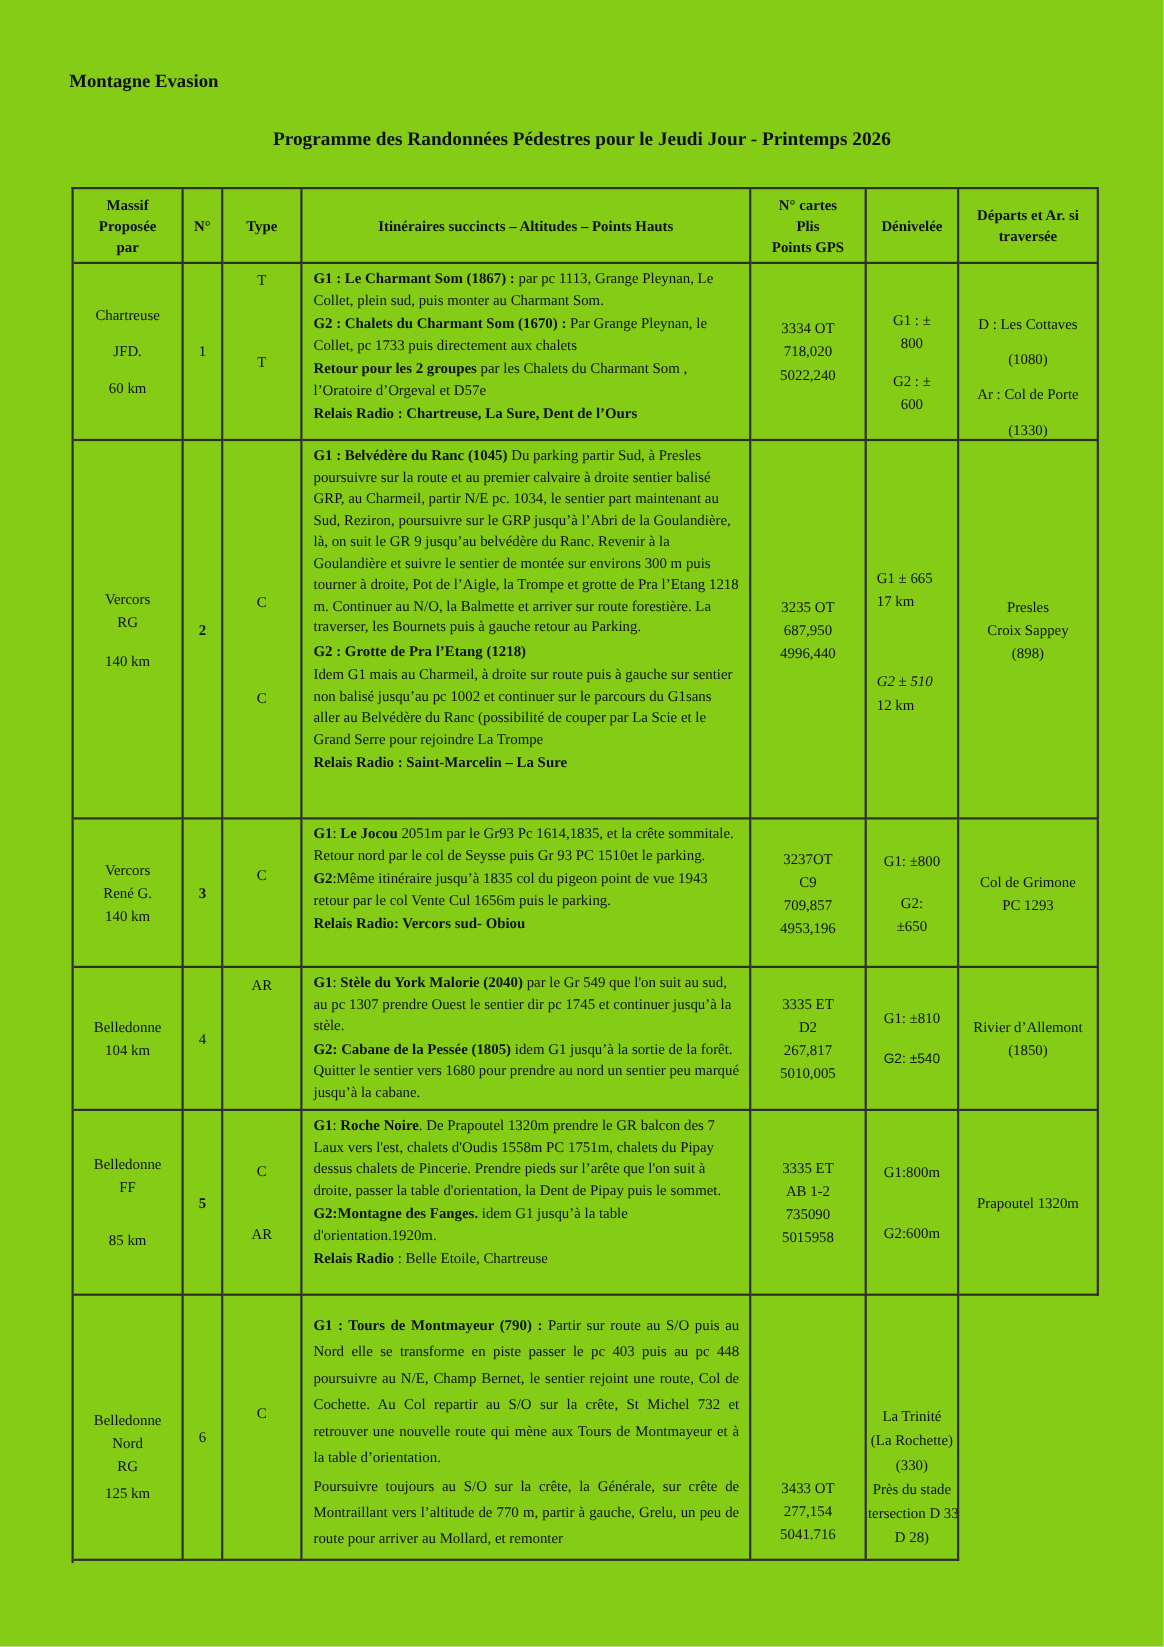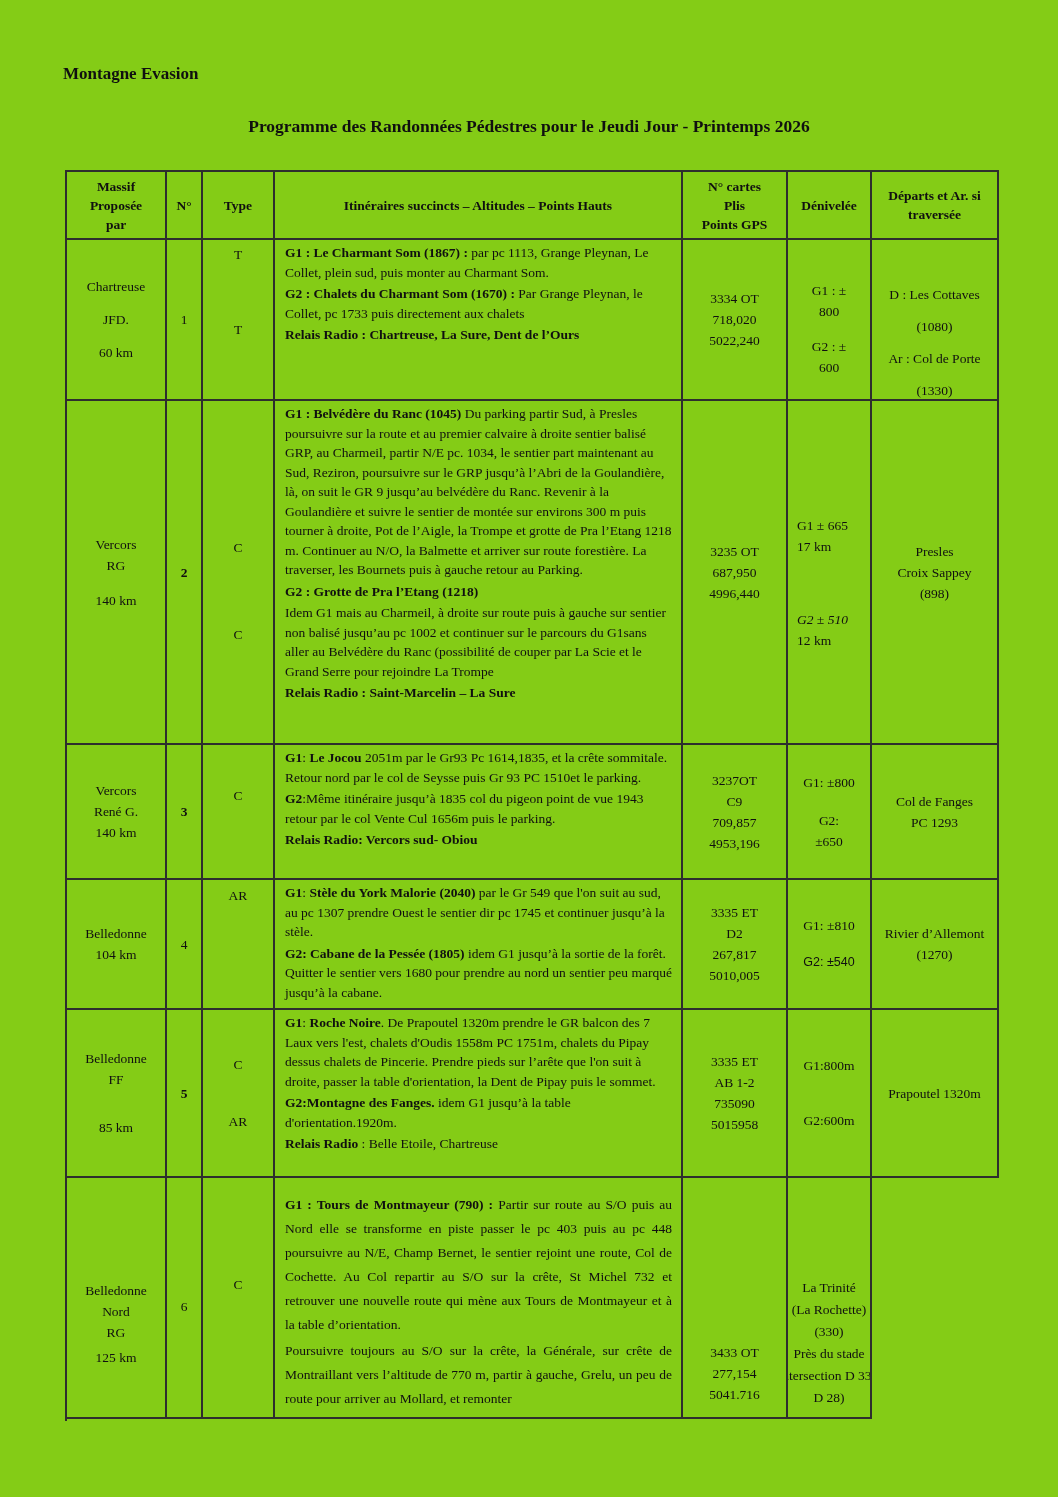--- a/index.html
+++ b/index.html
@@ -68,20 +68,21 @@
       <div class="cell v-c">
         <div class="line">1</div>
       </div>
       <div class="cell v-t" style="padding-top: 4px;">
         <div class="line">T</div>
         <div class="line" style="margin-top: 54px;">T</div>
       </div>
       <div class="cell itin">
         <p><b>G1 : Le Charmant Som (1867) : </b><span>par pc 1113, Grange Pleynan, Le Collet, plein sud, puis monter au Charmant Som.</span></p>
         <p><b>G2 : Chalets du Charmant Som (1670) : </b><span>Par Grange Pleynan, le Collet, pc 1733 puis directement aux chalets</span></p>
+        <p><b>Retour pour les 2 groupes </b><span>par les Chalets du Charmant Som , l’Oratoire d’Orgeval et D57e</span></p>
         <p><b>Relais Radio : Chartreuse, La Sure, Dent de l’Ours</b></p>
       </div>
       <div class="cell v-c">
         <div class="line">3334 OT</div>
         <div class="line">718,020</div>
         <div class="line">5022,240</div>
       </div>
       <div class="cell v-t" style="padding-top: 40px;">
         <div class="line">G1 : ±</div>
         <div class="line">800</div>
@@ -149,21 +150,21 @@
         <div class="line">C9</div>
         <div class="line">709,857</div>
         <div class="line">4953,196</div>
       </div>
       <div class="cell v-c">
         <div class="line">G1: ±800</div>
         <div class="line" style="margin-top: 17px;">G2:</div>
         <div class="line">±650</div>
       </div>
       <div class="cell v-c">
-        <div class="line">Col de Fanges</div>
+        <div class="line">Col de Grimone</div>
         <div class="line">PC 1293</div>
       </div>
       <div class="cell v-c">
         <div class="line">Belledonne</div>
         <div class="line">104 km</div>
       </div>
       <div class="cell v-c">
         <div class="line">4</div>
       </div>
       <div class="cell v-t" style="padding-top: 5px;">
@@ -179,21 +180,21 @@
         <div class="line">D2</div>
         <div class="line">267,817</div>
         <div class="line">5010,005</div>
       </div>
       <div class="cell v-c">
         <div class="line">G1: ±810</div>
         <div class="line sans" style="margin-top: 16px;">G2: ±540</div>
       </div>
       <div class="cell v-c">
         <div class="line">Rivier d’Allemont</div>
-        <div class="line">(1270)</div>
+        <div class="line">(1850)</div>
       </div>
       <div class="cell v-c">
         <div class="line">Belledonne</div>
         <div class="line">FF</div>
         <div class="line" style="margin-top: 27px;">85 km</div>
       </div>
       <div class="cell v-c">
         <div class="line" style="font-weight: bold;">5</div>
       </div>
       <div class="cell v-t" style="padding-top: 44px;">

